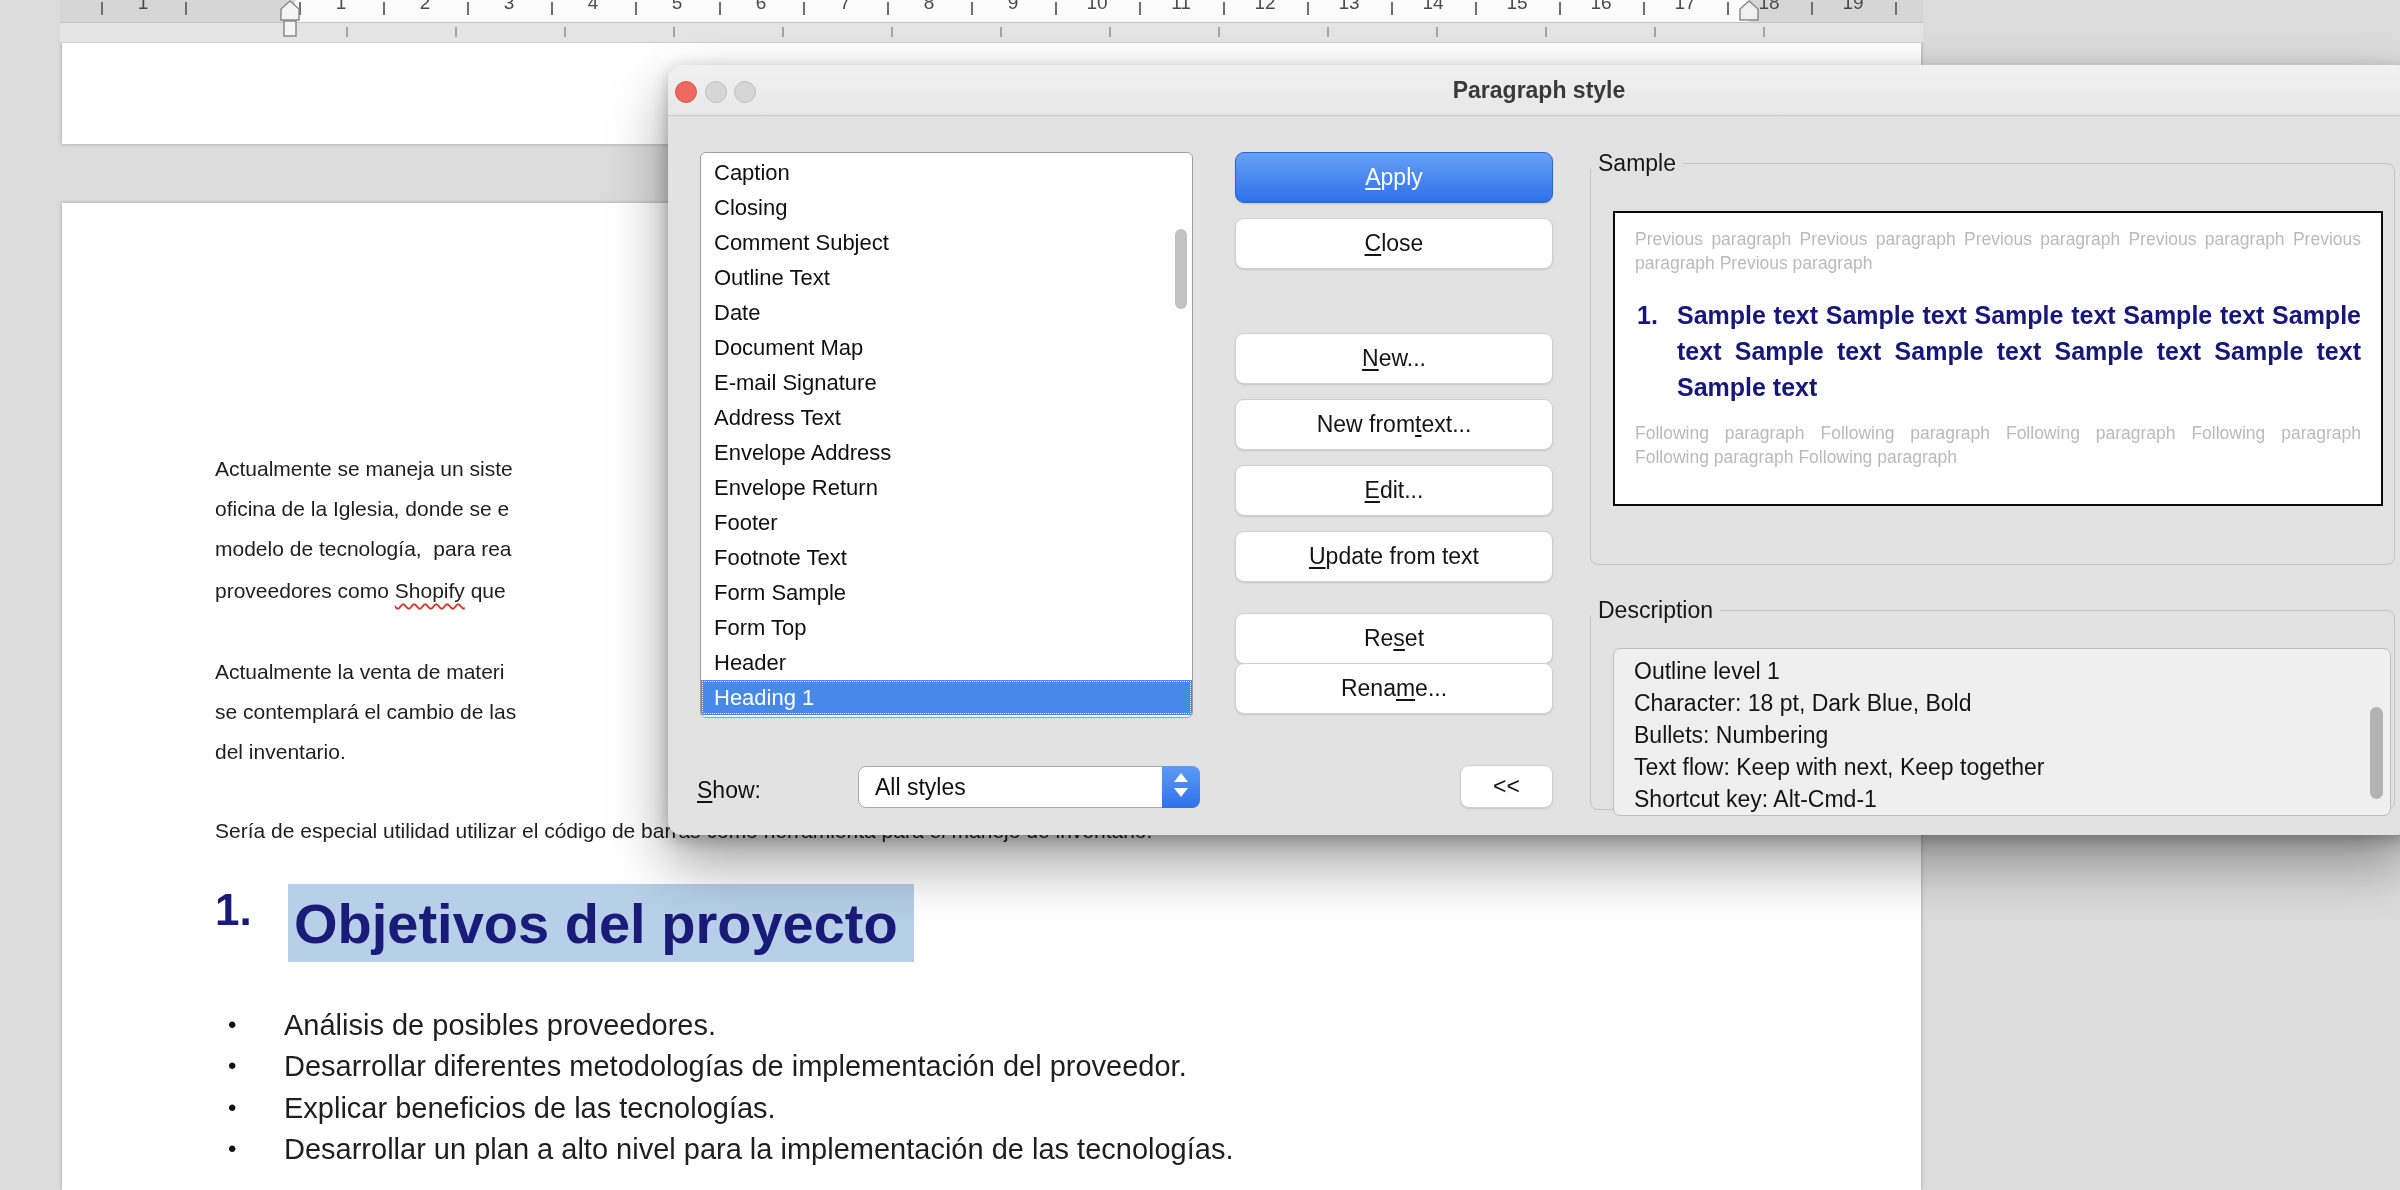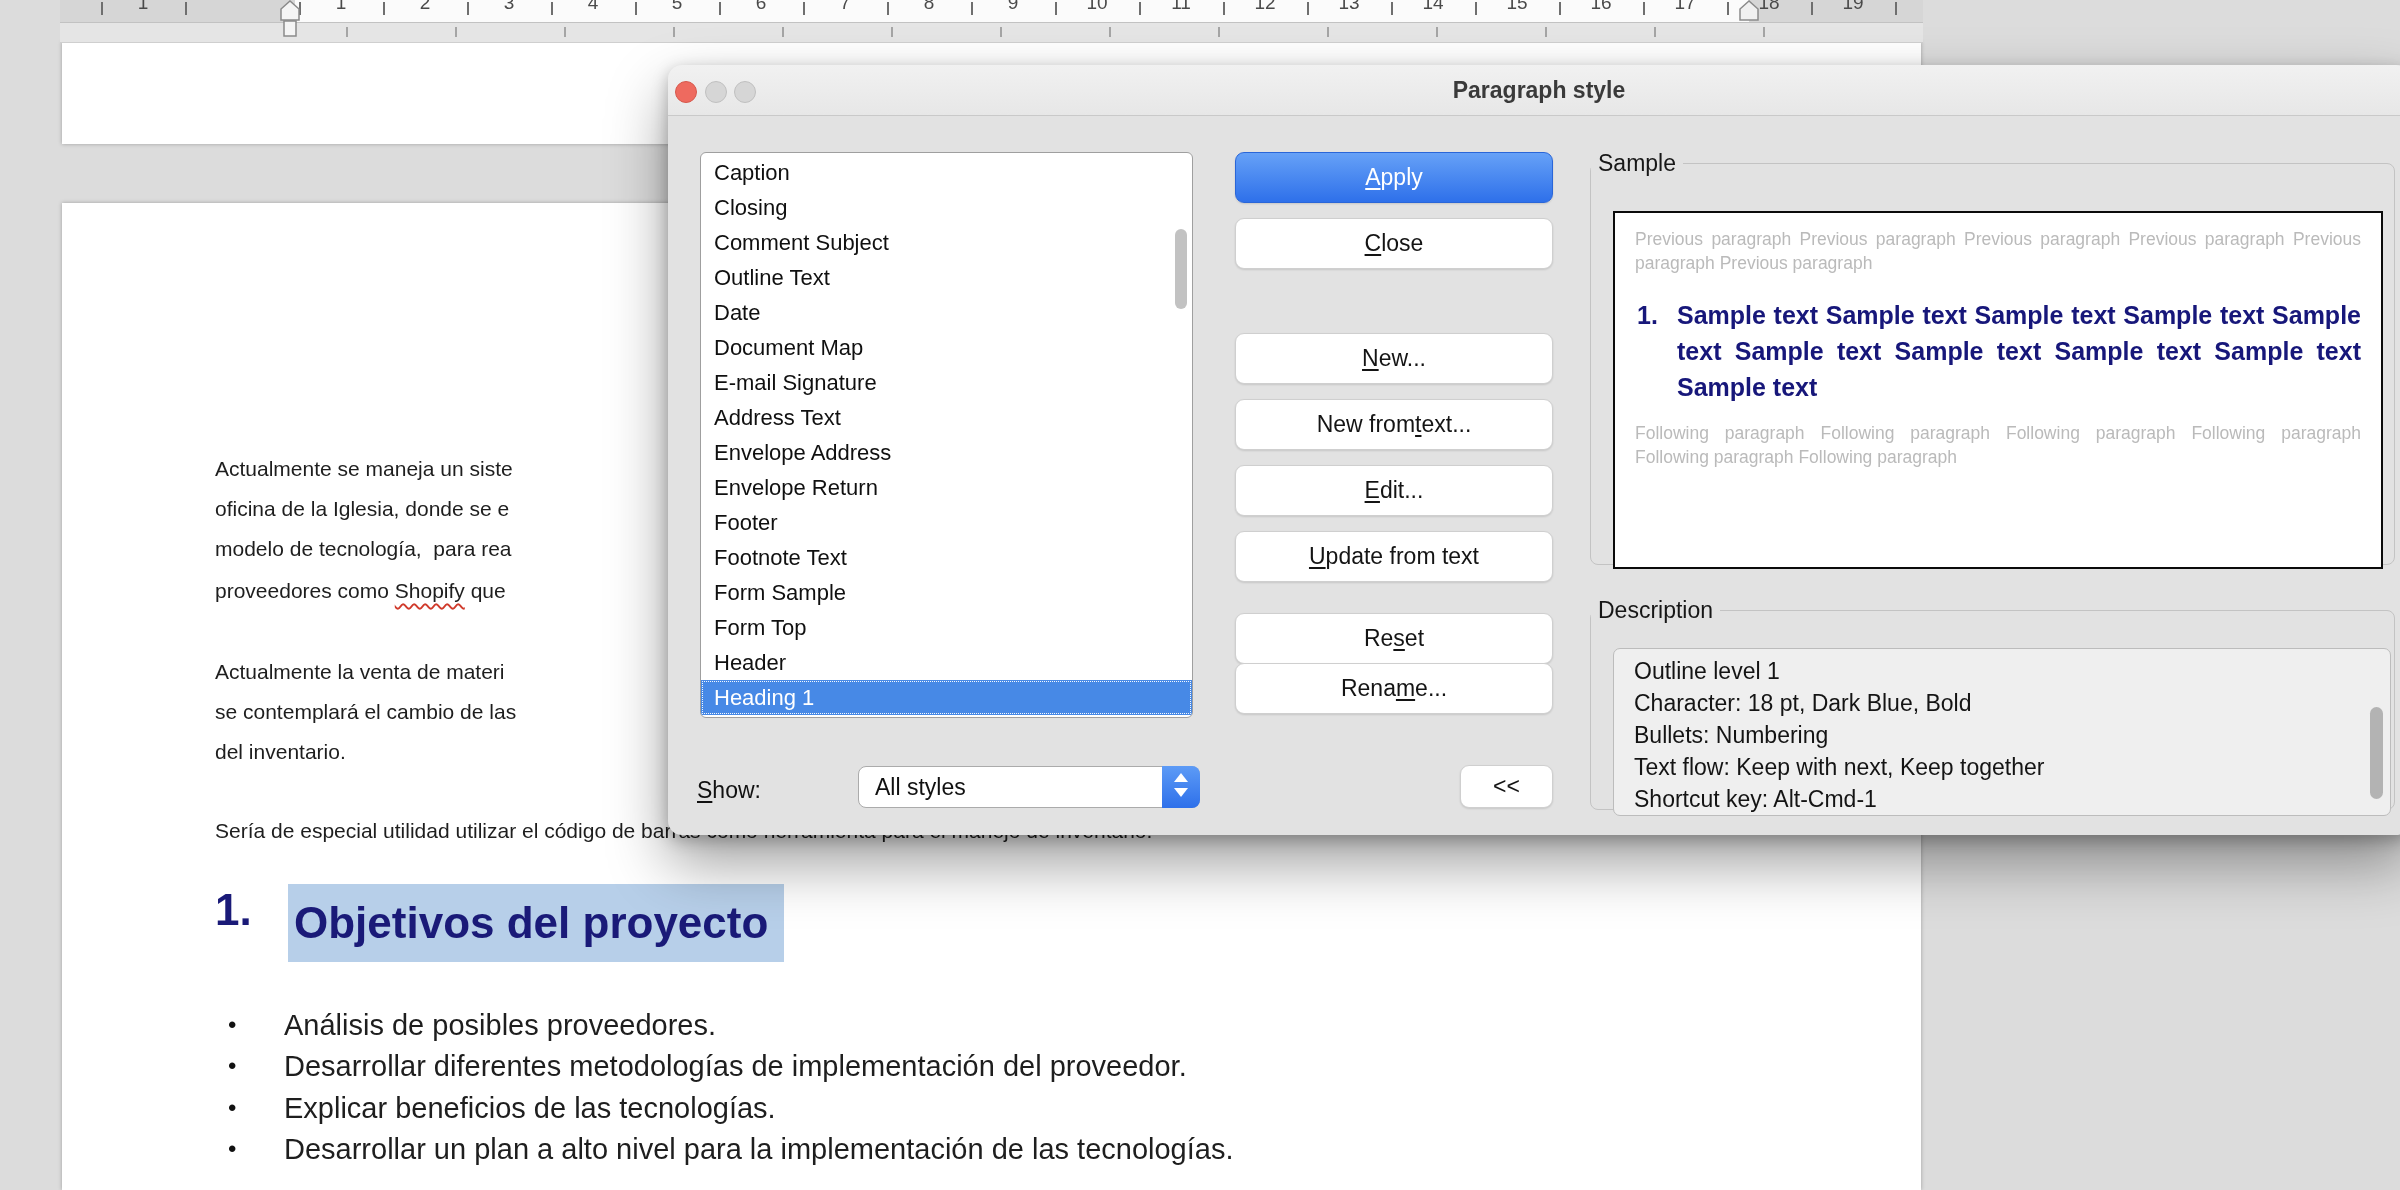--- a/index.html
+++ b/index.html
@@ -17,21 +17,21 @@
   .marker{position:absolute;z-index:4;}
   
   .page{position:absolute;left:62px;width:1859px;background:#ffffff;
         box-shadow:0 0 4px rgba(0,0,0,.28);z-index:1;}
   
   .docline{position:absolute;white-space:pre;font-size:21px;line-height:38px;color:#1e1e1e;z-index:2;}
   .doc-h1{position:absolute;white-space:pre;font-weight:bold;font-size:44px;color:#1a1a78;z-index:2;}
   .squiggle{text-decoration:underline wavy #d03a2b 2px;text-underline-offset:5px;}
   #h2-selection{position:absolute;left:288px;top:884px;height:78px;display:flex;align-items:center;
                 padding:0 16px 0 6px;background:#b7cfe9;z-index:2;}
-  #h2-selection span{font-weight:bold;font-size:44px;color:#1a1a78;white-space:pre;}
+  #h2-selection span{font-weight:bold;font-size:56px;color:#1a1a78;white-space:pre;}
   .bullet-row{position:absolute;left:228px;display:flex;z-index:2;}
   .bullet-dot{font-size:24px;line-height:38px;color:#111;width:56px;}
   .bullet-text{font-size:29px;line-height:38px;color:#1e1e1e;white-space:pre;}
   
   #dialog{position:absolute;left:668px;top:65px;width:1742px;height:770px;background:#e2e2e2;
           border-radius:14px;z-index:10;
           box-shadow:0 28px 60px rgba(0,0,0,.38),0 5px 16px rgba(0,0,0,.25);}
   #titlebar{position:absolute;left:0;top:0;right:0;height:50px;border-radius:14px 14px 0 0;
             background:linear-gradient(#f1f1f1,#e7e7e7);border-bottom:1px solid #c9c9c9;}
   .light{position:absolute;top:16px;width:20px;height:20px;border-radius:50%;}
@@ -57,21 +57,21 @@
               background:linear-gradient(#5d9bf6,#2e70ea);}
   .chev{width:0;height:0;border-left:7px solid transparent;border-right:7px solid transparent;margin:0 auto;}
   .chev.up{border-bottom:9px solid #fff;margin-top:7px;}
   .chev.down{border-top:9px solid #fff;margin-top:6px;}
   #collapse-btn{position:absolute;left:792px;top:700px;width:93px;height:43px;border-radius:9px;background:#fff;
                 border:1px solid #cfcfcf;box-shadow:0 1px 2px rgba(0,0,0,.12);display:flex;align-items:center;
                 justify-content:center;font-size:23px;color:#141414;box-sizing:border-box;}
   .fs{position:absolute;border:1px solid #c3c3c3;border-radius:8px;margin:0;padding:0;}
   .fs legend{font-size:23px;color:#171717;padding:0 7px;margin-left:0px;}
   #fs-sample{left:922px;top:85px;width:803px;height:413px;}
-  #sample-box{position:absolute;left:22px;top:34px;width:770px;height:358px;background:#fff;
+  #sample-box{position:absolute;left:22px;top:34px;width:770px;height:295px;background:#fff;
               border:2px solid #0a0a0a;box-sizing:border-box;overflow:hidden;padding:14px 20px 3px 20px;}
   .ghost-par{color:#bababa;font-size:17.5px;line-height:24px;text-align:justify;}
   #sample-heading{position:relative;margin-top:22px;padding-left:42px;color:#17177a;font-weight:bold;
                   font-size:25px;line-height:36px;text-align:justify;}
   #sample-heading .num{position:absolute;left:2px;top:0;}
   #sample-following{margin-top:16px;}
   #fs-desc{left:922px;top:532px;width:803px;height:211px;}
   #desc-box{position:absolute;left:22px;top:24px;width:778px;height:168px;background:#efefef;
             border:1px solid #bcbcbc;border-radius:7px;box-sizing:border-box;overflow:hidden;
             padding:6px 0 0 20px;}

